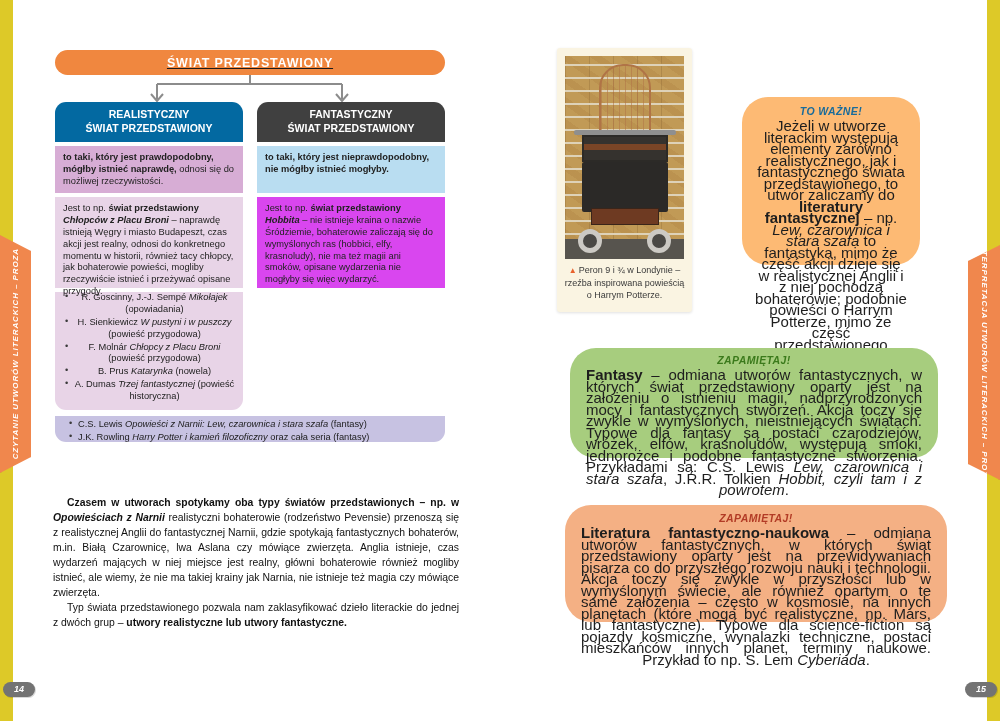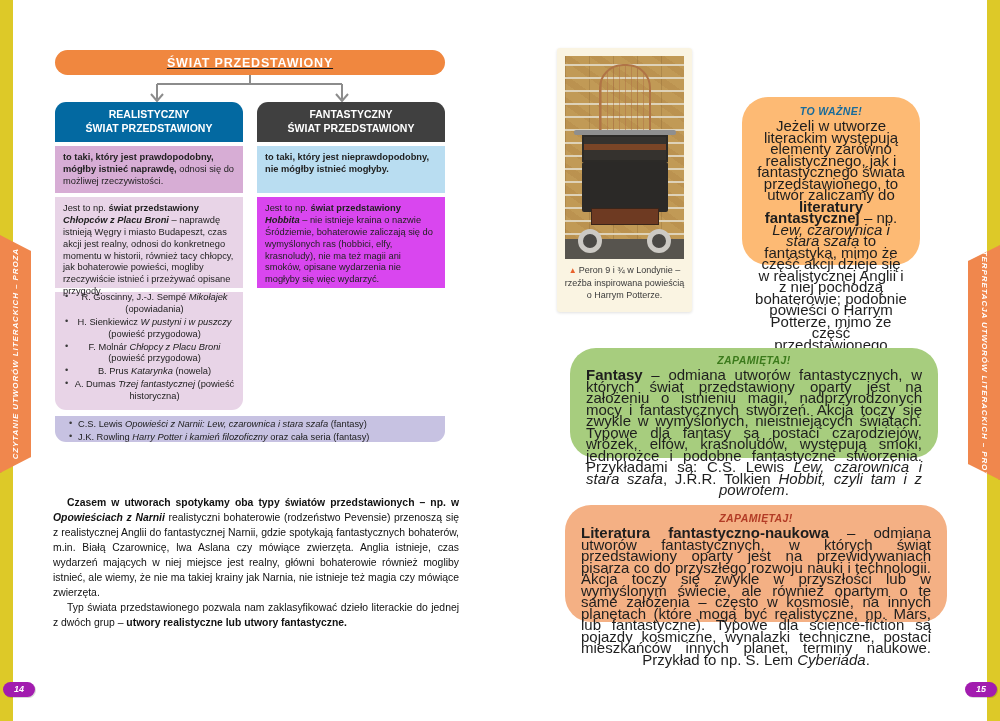--- a/index.html
+++ b/index.html
@@ -16,21 +16,21 @@
             font-weight:bold;font-style:italic;font-size:8px;letter-spacing:.9px;
             box-shadow:0 2px 3px rgba(0,0,0,.25);z-index:5;}
   .side-tab.left-tab{left:0;top:235px;width:31px;height:238px;
             clip-path:polygon(0 0,100% 16px,100% calc(100% - 16px),0 100%);}
   .side-tab.right-tab{right:0;top:245px;width:32px;height:235px;
             clip-path:polygon(0 16px,100% 0,100% 100%,0 calc(100% - 16px));}
   .left-tab span{writing-mode:vertical-rl;transform:rotate(180deg);white-space:nowrap;}
   .right-tab span{writing-mode:vertical-rl;white-space:nowrap;}
 
   
-  .page-pill{position:absolute;width:32px;height:15px;background:#a21caf;color:#fff;border-radius:8px;
+  .page-pill{position:absolute;width:32px;height:15px;background:#737373;color:#fff;border-radius:8px;
              font-size:9px;font-weight:bold;font-style:italic;text-align:center;line-height:15px;
              box-shadow:1px 1px 0 rgba(0,0,0,.15);z-index:6;}
   .page-pill.left-pill{left:3px;top:682px;}
   .page-pill.right-pill{right:3px;top:682px;}
 
   
   .diagram{position:absolute;left:55px;top:50px;width:390px;text-decoration:underline;}
   .diagram-title{height:25px;background:#f0873f;border-radius:13px;color:#fff;font-weight:bold;
                  font-size:12.5px;letter-spacing:.8px;text-align:center;line-height:26px;}
   .connector{position:absolute;left:0;top:25px;width:390px;height:27px;}

